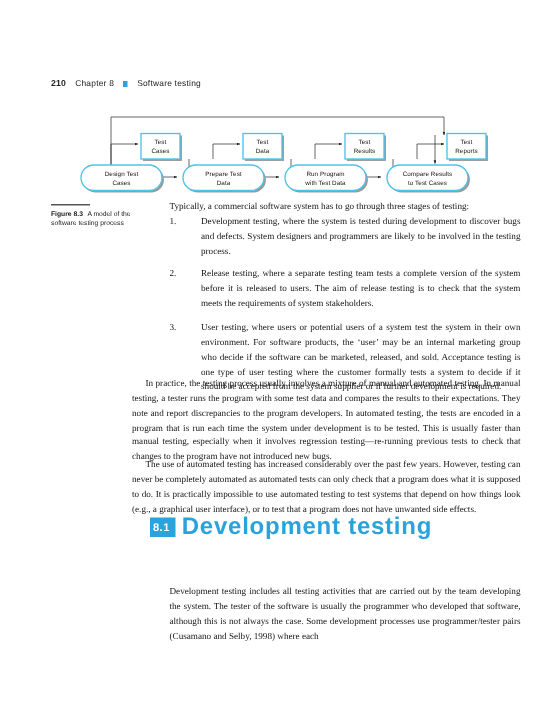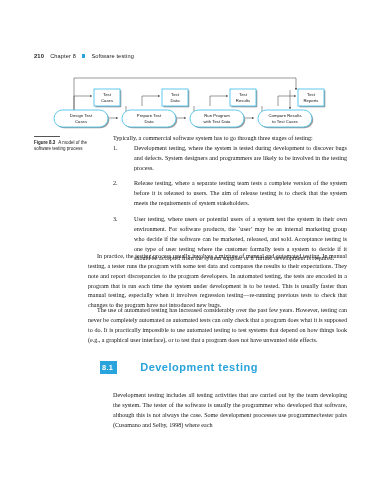--- a/index.html
+++ b/index.html
@@ -149,21 +149,21 @@
   .wide p.body {
     text-indent: 9px;
   }
   .para-practice { top: 252px; }
   .para-auto { top: 306px; }
 
   
   .section-head {
     position: absolute;
     left: 52px;
-    top: 361px;
+    top: 345px;
     width: 295px;
     display: flex;
     align-items: flex-start;
   }
   .sec-bar {
     width: 48px;
     background: #29a3dc;
   }
   .sec-num {
     background: #29a3dc;
@@ -173,24 +173,24 @@
     font-size: 7.4px;
     line-height: 13px;
     padding: 0 4px 0 2px;
     text-align: right;
     letter-spacing: 0.3px;
   }
   .sec-title {
     color: #29a3dc;
     font-family: "Liberation Sans", sans-serif;
     font-weight: bold;
-    font-size: 11px;
+    font-size: 16px;
     line-height: 13px;
     letter-spacing: 0.5px;
-    padding-left: 23px;
+    padding-left: 4px;
     white-space: nowrap;
   }
 
   .para-devtest {
     position: absolute;
     left: 113px;
     top: 391px;
     width: 234px;
   }
   .para-devtest p.body {

